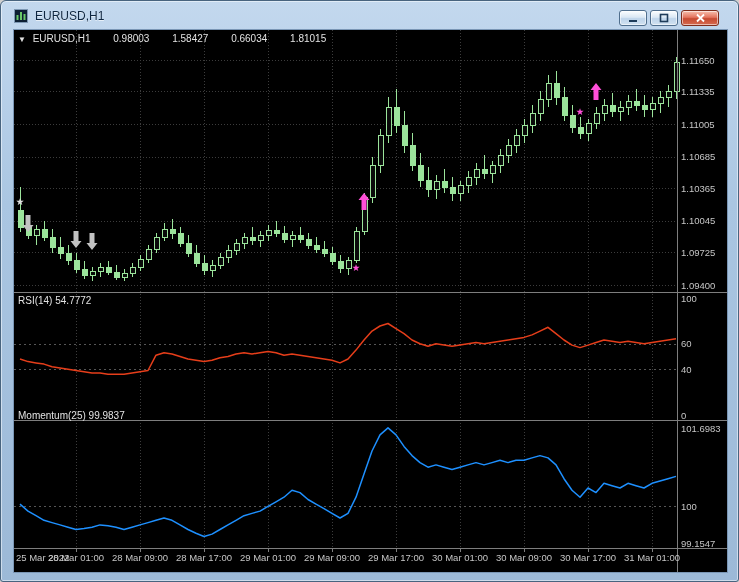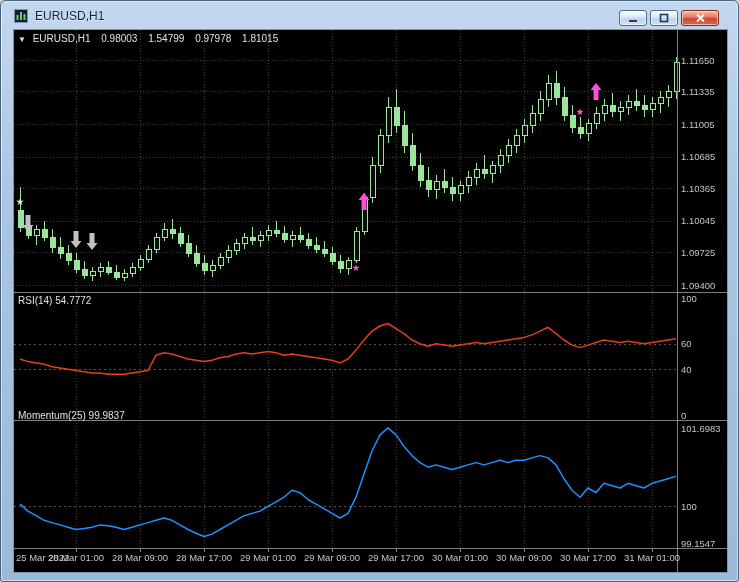--- a/index.html
+++ b/index.html
@@ -24,21 +24,21 @@
   .winbtn.close { width:38px; border-color:#7e2d1c;
             background:linear-gradient(#f7c0ae,#e4755f 45%,#c64b32 55%,#d66a50); }
   .winbtn svg { display:block; }
 
   .client { position:absolute; left:13px; top:29px; width:713px; height:542px;
             background:#000; outline:1px solid #7a96b5; }
   #plot { position:absolute; left:0; top:0; }
 
   .chart-header { position:absolute; left:4px; top:3px; color:#e2e2e2; font-size:10px; white-space:nowrap; }
   .chart-header .tri { font-size:8px; margin-right:4px; }
-  .chart-header .q  { margin-left:8px; }
+  .chart-header .q  { margin-left:20px; }
 
   .panel-label { position:absolute; left:4px; color:#e2e2e2; font-size:10px; }
   .panel-label-rsi { top:265px; }
   .panel-label-mom { top:380px; }
 
   svg text { font-family:"Liberation Sans","DejaVu Sans",sans-serif; font-size:9.5px; }
 </style>
 </head>
 <body>
 
@@ -321,22 +321,22 @@
           <text x="510" y="531" fill="#C6C6C6" text-anchor="middle">30 Mar 09:00</text>
           <text x="574" y="531" fill="#C6C6C6" text-anchor="middle">30 Mar 17:00</text>
           <text x="638" y="531" fill="#C6C6C6" text-anchor="middle">31 Mar 01:00</text>
         </g>
       </svg>
 
     <div class="chart-header">
       <span class="tri">▼</span>
       <span>EURUSD,H1</span>
       <span class="q">0.98003</span>
-      <span class="q">1.54799</span>
-      <span class="q">0.97978</span>
+      <span class="q">1.58427</span>
+      <span class="q">0.66034</span>
       <span class="q">1.81015</span>
     </div>
 
     <div class="panel-label panel-label-rsi">RSI(14) 54.7772</div>
     <div class="panel-label panel-label-mom">Momentum(25) 99.9837</div>
   </div>
 
 </div>
 
 </body></html>

